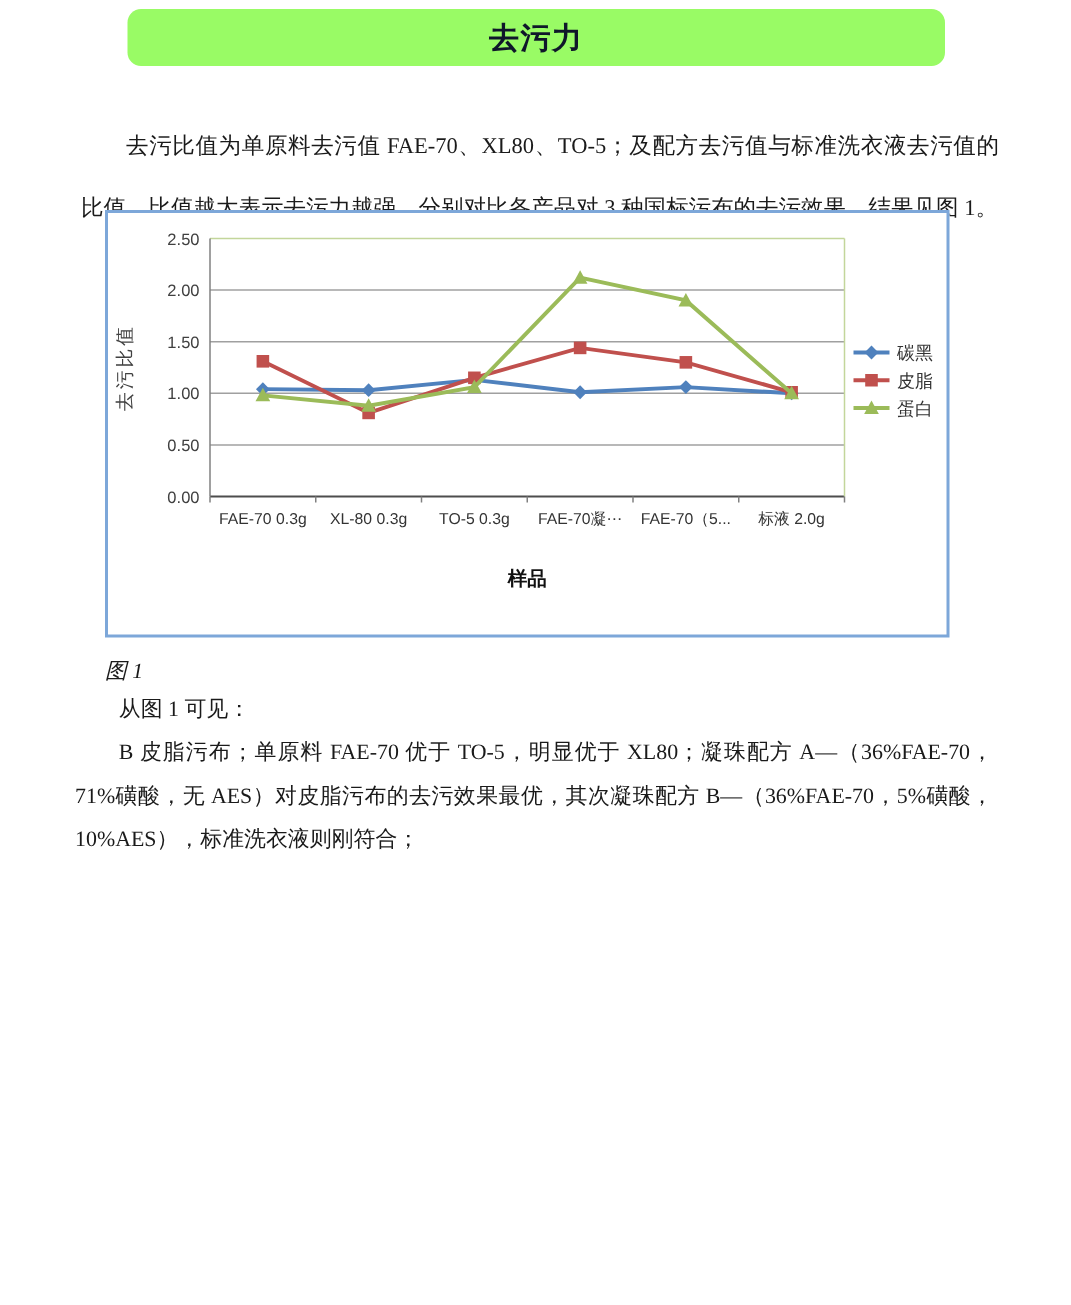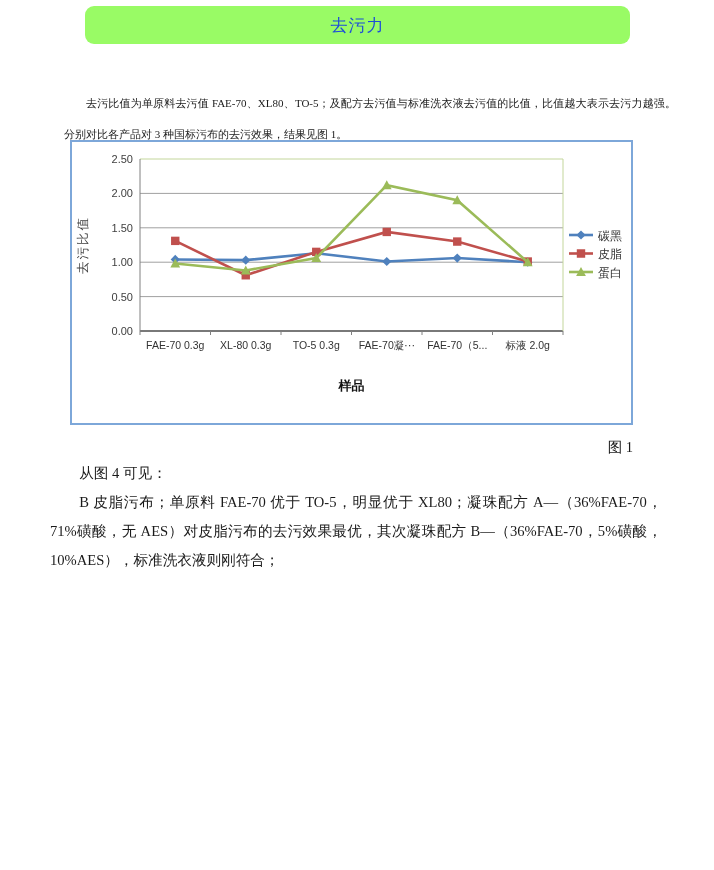--- a/index.html
+++ b/index.html
@@ -6,34 +6,34 @@
   body{
     width:714px;height:870px;position:relative;background:#ffffff;
     font-family:"Liberation Serif","DejaVu Serif",serif;
     color:#1a1a1a;overflow:hidden;
   }
   .banner{
     position:absolute;left:85px;top:6px;width:545px;height:38px;
     border-radius:9px;display:flex;align-items:center;justify-content:center;
   }
   .banner-title{
-    font-size:17px;font-weight:normal;color:#1d4ed8;letter-spacing:1px;
+    font-size:20px;font-weight:bold;color:#0f172a;letter-spacing:1px;
   }
   .intro{
     position:absolute;left:50px;top:74px;width:612px;
-    font-size:11px;line-height:31px;text-align:justify;text-indent:2em;
-    margin:14px;
+    font-size:15px;line-height:41px;text-align:justify;text-indent:2em;
+    margin:4px;
   }
   .figure-box{
     position:absolute;left:70px;top:140px;width:563px;height:285px;
     border:2px solid #7da7d9;box-sizing:border-box;background:#ffffff;
   }
   .figure-caption{
     position:absolute;left:70px;top:438px;width:563px;
-    text-align:right;font-size:14.5px;
+    text-align:left;font-size:14.5px;font-style:italic;
   }
   .body-text{
     position:absolute;left:50px;top:459px;width:612px;
   }
   .body-text p{
     margin:0;font-size:14.6px;line-height:29px;text-align:justify;text-indent:2em;
   }
   svg text{
     font-family:"Liberation Sans","DejaVu Sans",sans-serif;
   }
@@ -105,15 +105,15 @@
       <path d="M 504.8 107.3 h 8.4 v 8.4 h -8.4 Z" fill="#c0504d"></path>
       <text x="526" y="116" text-anchor="start" font-size="12" fill="#333333">皮脂</text>
       <line x1="497" y1="130" x2="521" y2="130" stroke="#9bbb59" stroke-width="2.6"></line>
       <path d="M 509 125 L 513.9 134 L 504.1 134 Z" fill="#9bbb59"></path>
       <text x="526" y="134.5" text-anchor="start" font-size="12" fill="#333333">蛋白</text>
     </svg></div>
 
 <div class="figure-caption">图 1</div>
 
 <div class="body-text">
-    <p>从图 4 可见：</p>
+    <p>从图 1 可见：</p>
     <p>B 皮脂污布；单原料 FAE-70 优于 TO-5，明显优于 XL80；凝珠配方 A—（36%FAE-70，71%磺酸，无 AES）对皮脂污布的去污效果最优，其次凝珠配方 B—（36%FAE-70，5%磺酸，10%AES），标准洗衣液则刚符合；</p>
   </div>
 
 </body></html>

